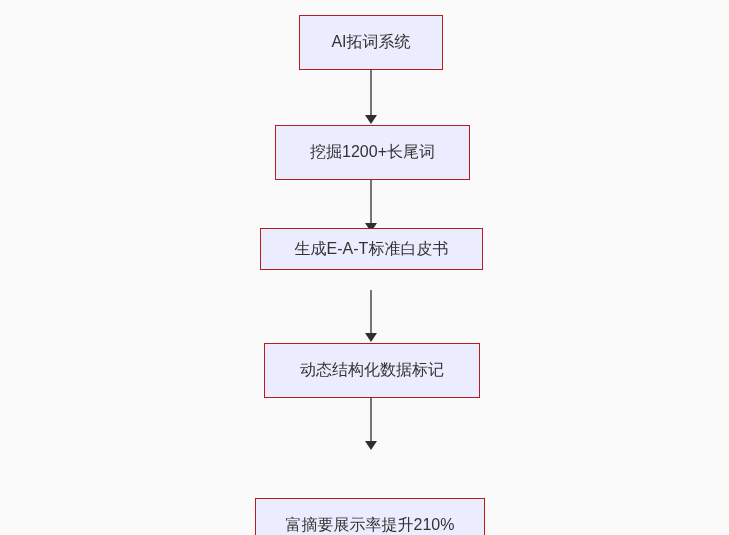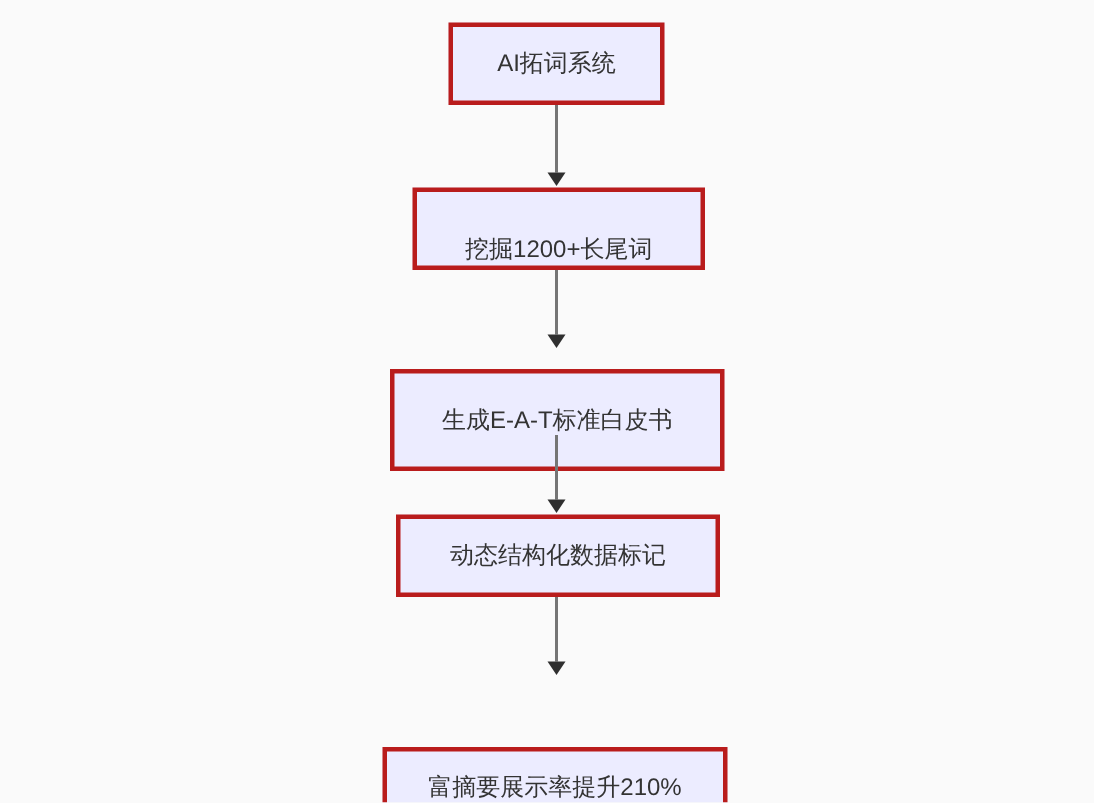--- a/index.html
+++ b/index.html
@@ -12,21 +12,21 @@
     position: relative;
     width: 729px;
     height: 535px;
     background: #fafafa;
     overflow: hidden;
   }
   .flow-node {
     position: absolute;
     box-sizing: border-box;
     background: #ECECFF;
-    border: 3px solid #b91c1c;
+    border: 1px solid #b91c1c;
     color: #333333;
     font-size: 16px;
     display: flex;
     align-items: center;
     justify-content: center;
     text-align: center;
     white-space: nowrap;
   }
   .edge-line {
     position: absolute;
@@ -38,22 +38,22 @@
     position: absolute;
     left: 365px;
     width: 0;
     height: 0;
     border-left: 6px solid transparent;
     border-right: 6px solid transparent;
     border-top: 9px solid #2f2f2f;
   }
   
   #node-0 { left: 299px; top: 15px;  width: 144px; height: 55px; }
-  #node-1 { left: 275px; top: 125px; width: 195px; height: 55px; align-items: flex-end; }
-  #node-2 { left: 260px; top: 246px; width: 223px; height: 68px; text-align: right; }
+  #node-1 { left: 275px; top: 125px; width: 195px; height: 55px; }
+  #node-2 { left: 260px; top: 228px; width: 223px; height: 42px; text-align: right; }
   #node-3 { left: 264px; top: 343px; width: 216px; height: 55px; }
   #node-4 { left: 255px; top: 451px; width: 230px; height: 54px; margin-top: 47px; }
   
   #edge-line-0 { top: 70px;  height: 45px; }
   #edge-head-0 { top: 115px; }
   #edge-line-1 { top: 180px; height: 43px; }
   #edge-head-1 { top: 223px; }
   #edge-line-2 { top: 290px; height: 43px; }
   #edge-head-2 { top: 333px; }
   #edge-line-3 { top: 398px; height: 43px; }

